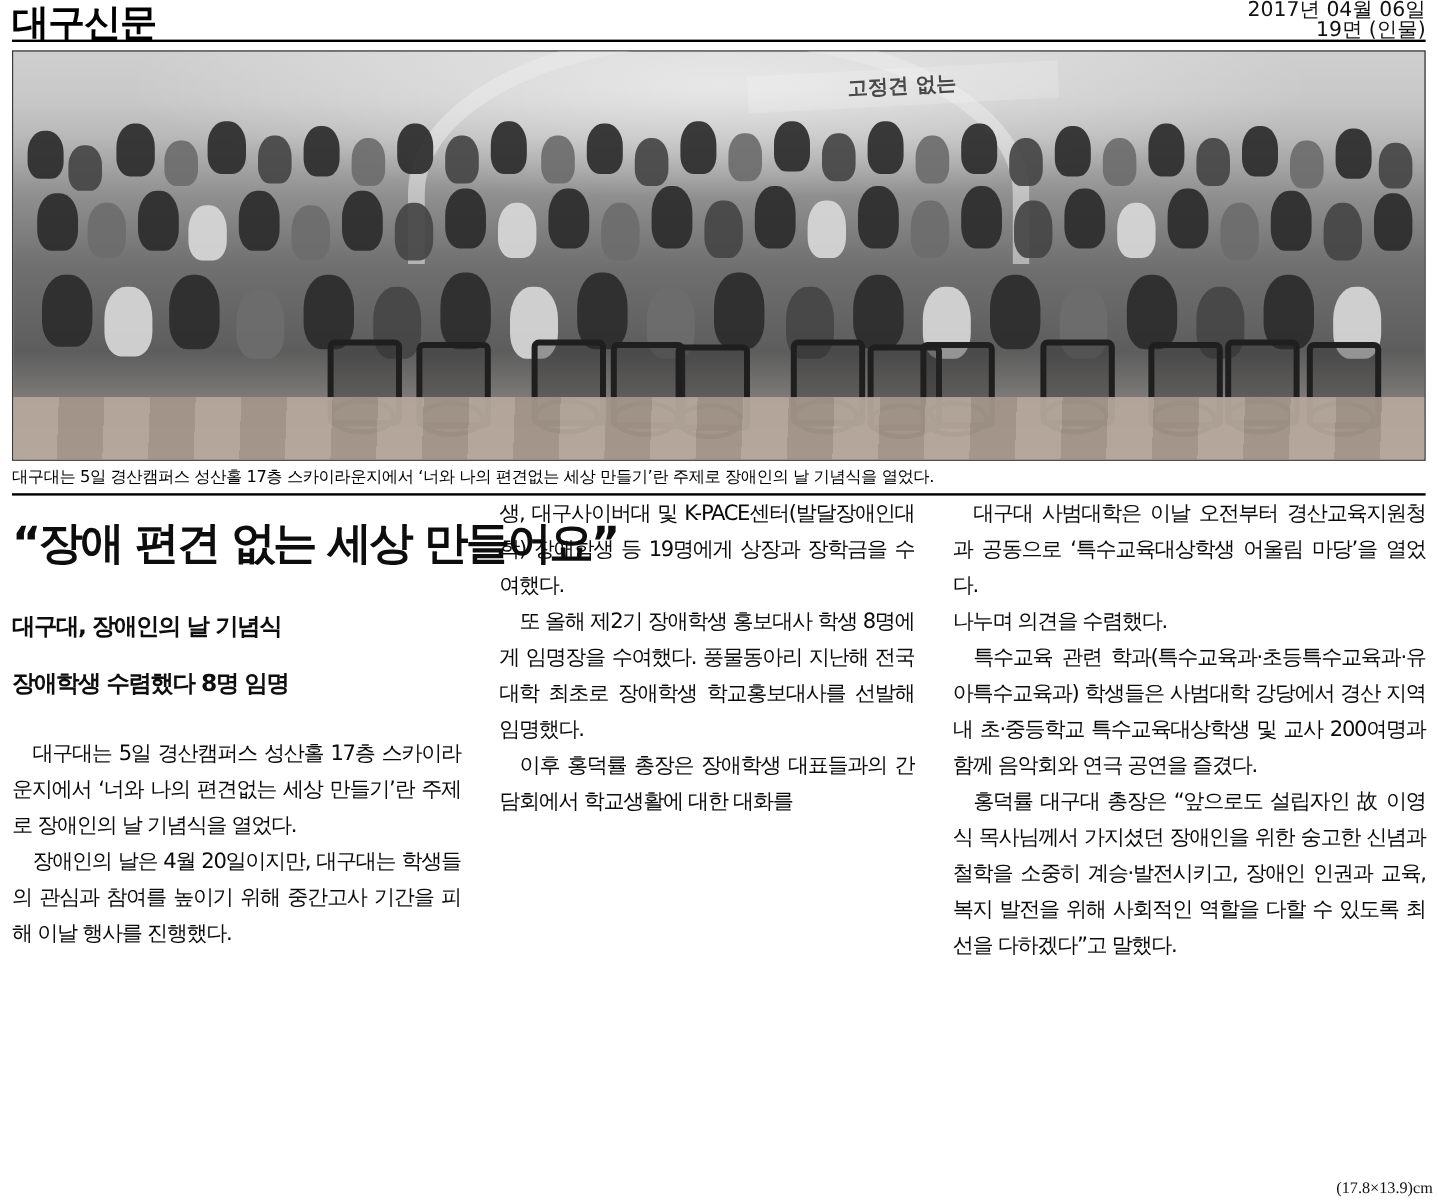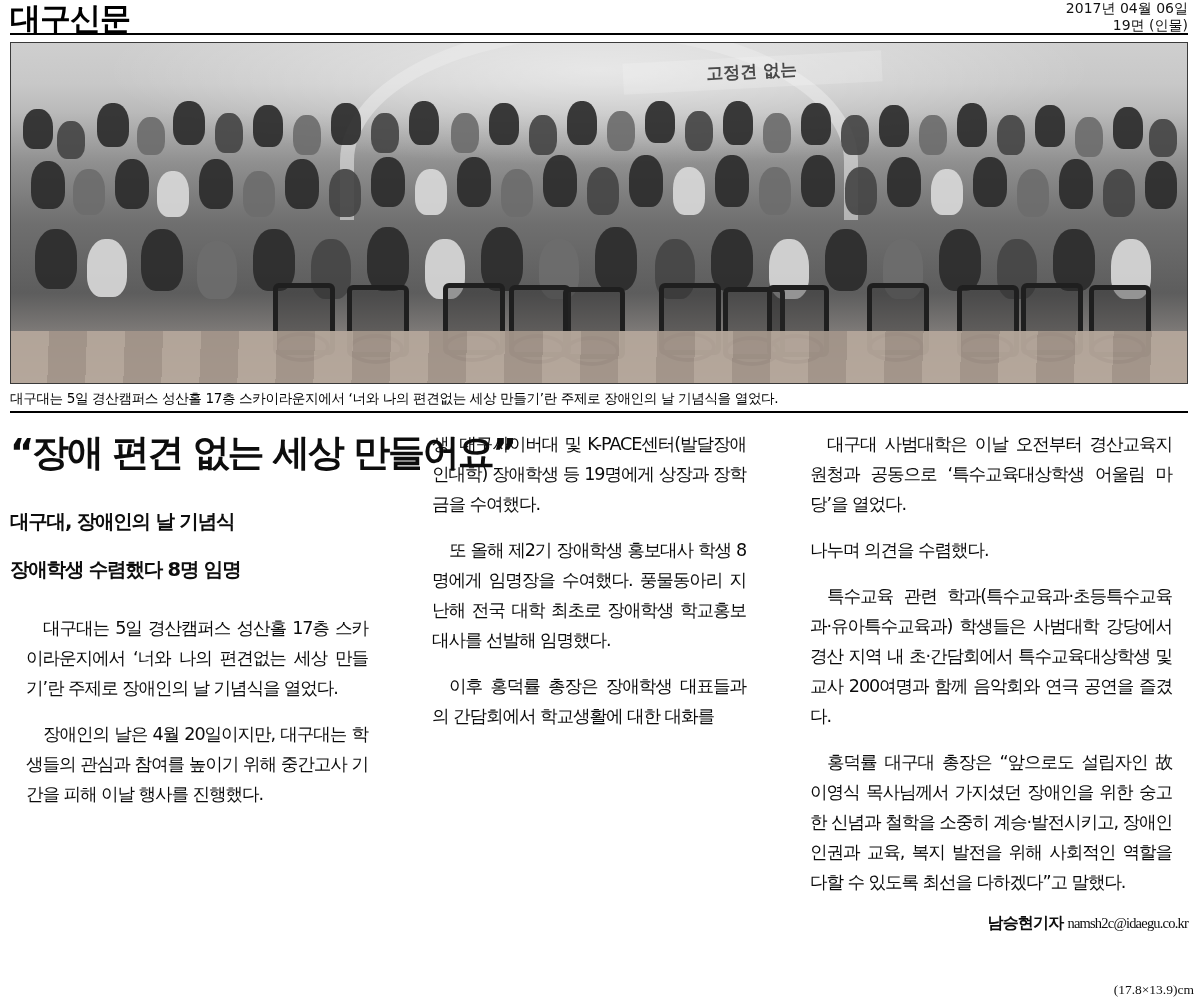--- a/index.html
+++ b/index.html
@@ -30,21 +30,21 @@
     font-weight:bold;
     font-size:31px;
     letter-spacing:-1px;
     color:#000;
   }
   .masthead-right{
     position:absolute;
     right:2px; top:0px;
     text-align:right;
     font-family:"DejaVu Sans", sans-serif;
-    font-size:14px;
+    font-size:17px;
     line-height:17px;
     color:#111;
   }
   .rule{
     position:absolute;
     left:2px;right:2px;
     top:33px;
     border-top:2px solid #000;
   }
 
@@ -193,21 +193,21 @@
 
   .body-text{
     font-family:"DejaVu Sans", sans-serif;
     font-size:17.6px;
     line-height:30px;
     letter-spacing:-1.1px;
     text-align:justify;
     text-justify:inter-character;
     color:#0b0b0b;
   }
-  .body-text p{margin:16px;text-indent:17px;}
+  .body-text p{margin:0;text-indent:17px;}
   .col-left .body-text{margin-top:30px;}
   .col-mid .body-text{margin-top:0;}
   .col-right .body-text{margin-top:0;}
 
   .byline{
     font-family:"DejaVu Sans", sans-serif;
     font-size:15px;
     letter-spacing:-0.8px;
     text-align:right;
     margin-top:8px;
@@ -364,25 +364,21 @@
         <p style="text-indent:0">생, 대구사이버대 및 K-PACE센터(발달장애인대학) 장애학생 등 19명에게 상장과 장학금을 수여했다.</p>
         <p>또 올해 제2기 장애학생 홍보대사 학생 8명에게 임명장을 수여했다. 풍물동아리 지난해 전국 대학 최초로 장애학생 학교홍보대사를 선발해 임명했다.</p>
         <p>이후 홍덕률 총장은 장애학생 대표들과의 간담회에서 학교생활에 대한 대화를</p>
       </div>
     </div>
 
     <div class="col col-right">
       <div class="body-text">
         <p>대구대 사범대학은 이날 오전부터 경산교육지원청과 공동으로 ‘특수교육대상학생 어울림 마당’을 열었다.</p>
         <p style="text-indent:0">나누며 의견을 수렴했다.</p>
-        <p>특수교육 관련 학과(특수교육과·초등특수교육과·유아특수교육과) 학생들은 사범대학 강당에서 경산 지역 내 초·간담회에서 특수교육대상학생 및 교사 200여명과 함께 음악회와 연극 공연을 즐겼다.</p>
+        <p>특수교육 관련 학과(특수교육과·초등특수교육과·유아특수교육과) 학생들은 사범대학 강당에서 경산 지역 내 초·중등학교 특수교육대상학생 및 교사 200여명과 함께 음악회와 연극 공연을 즐겼다.</p>
         <p>홍덕률 대구대 총장은 “앞으로도 설립자인 故 이영식 목사님께서 가지셨던 장애인을 위한 숭고한 신념과 철학을 소중히 계승·발전시키고, 장애인 인권과 교육, 복지 발전을 위해 사회적인 역할을 다할 수 있도록 최선을 다하겠다”고 말했다.</p>
       </div>
-      <div class="byline">
-        <b>남승현기자</b>
-        <span class="mail">namsh2c@idaegu.co.kr</span>
-      </div>
     </div>
 
   </div>
 
   <div class="size-note">(17.8×13.9)cm</div>
 </div>
 
 </body></html>

